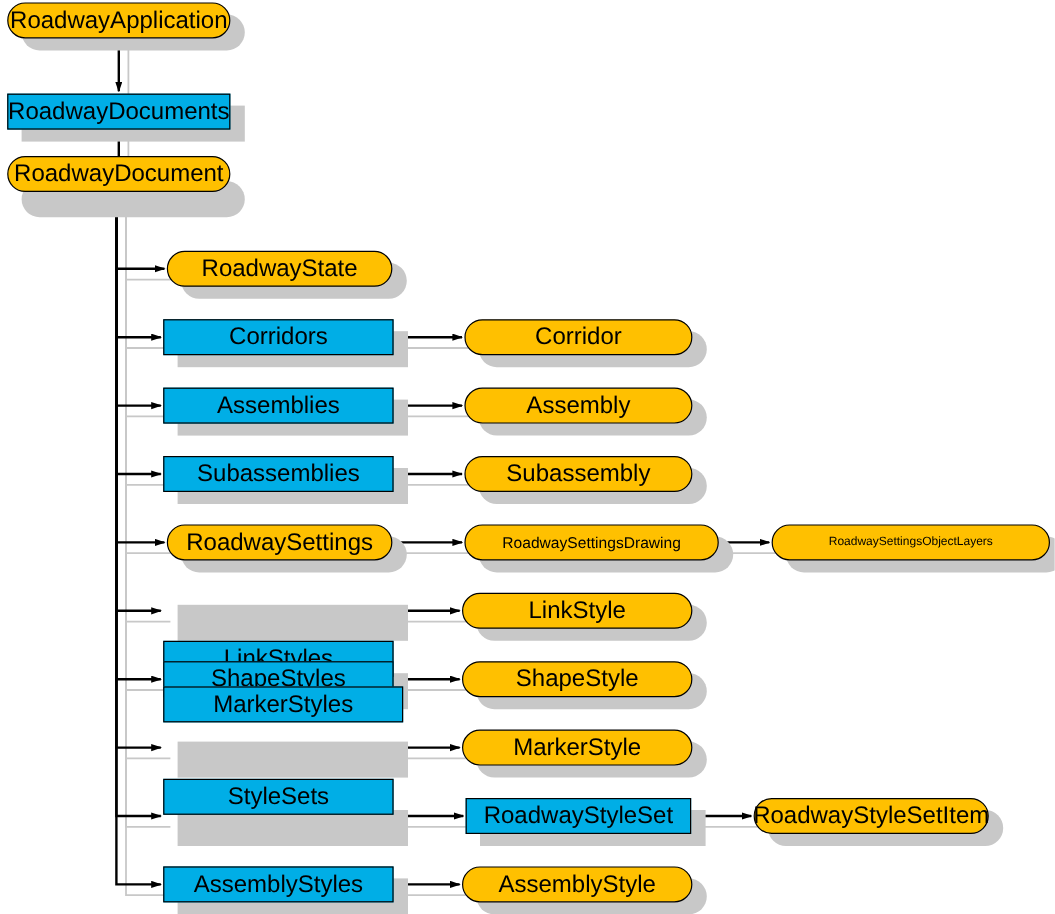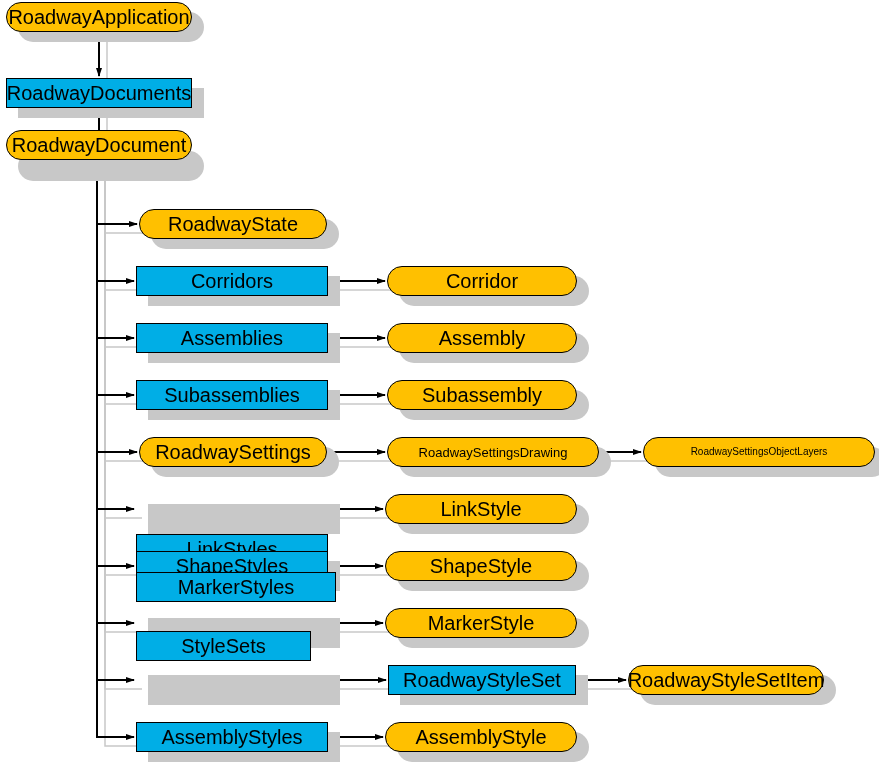--- a/index.html
+++ b/index.html
@@ -198,21 +198,21 @@
       </div>
       <div class="node orange" style="left: 385px; top: 551px; width: 192px; height: 30px;">
         <span class="label">ShapeStyle</span>
       </div>
       <div class="node blue" style="left: 136px; top: 572px; width: 200px; height: 30px;">
         <span class="label">MarkerStyles</span>
       </div>
       <div class="node orange" style="left: 385px; top: 608px; width: 192px; height: 30px;">
         <span class="label">MarkerStyle</span>
       </div>
-      <div class="node blue" style="left: 136px; top: 631px; width: 175px; height: 30px; text-align: center;">
+      <div class="node blue" style="left: 136px; top: 649px; width: 192px; height: 30px; text-align: center;">
         <span class="label">StyleSets</span>
       </div>
       <div class="node blue" style="left: 388px; top: 665px; width: 188px; height: 30px; justify-content: center;">
         <span class="label">RoadwayStyleSet</span>
       </div>
       <div class="node orange" style="left: 628px; top: 665px; width: 196px; height: 30px;">
         <span class="label">RoadwayStyleSetItem</span>
       </div>
       <div class="node blue" style="left: 136px; top: 722px; width: 192px; height: 30px;">
         <span class="label">AssemblyStyles</span>

